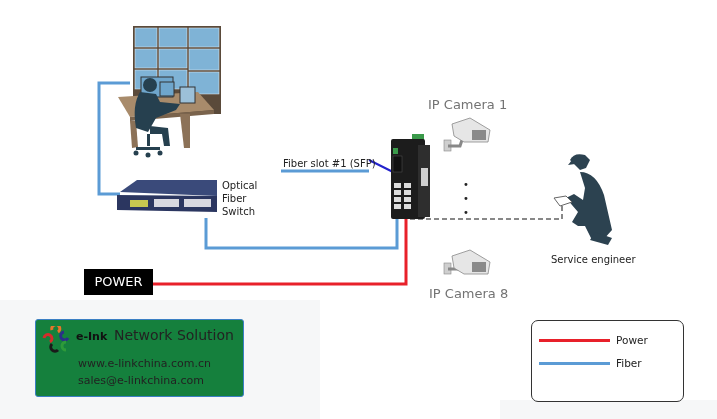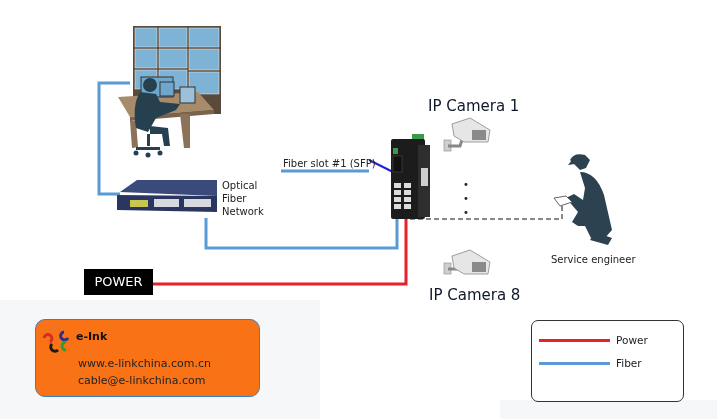--- a/index.html
+++ b/index.html
@@ -1,23 +1,23 @@
 <!DOCTYPE html>
 <html><head>
   <meta charset="utf-8">
   <style>
     html, body { margin:0; padding:0; background:#ffffff; }
     body { width:717px; height:419px; position:relative; overflow:hidden; font-family:"DejaVu Sans", sans-serif; }
     .abs { position:absolute; }
     svg.stage { position:absolute; left:0; top:0; }
     .lbl { position:absolute; color:#222; white-space:nowrap; }
-    .cam-title { font-size:15px; color:#0f172a; }
+    .cam-title { font-size:13px; color:#737373; }
     .small { font-size:10px; color:#222; line-height:13px; }
     .power-tag { position:absolute; left:84px; top:269px; width:69px; height:26px; background:#000; color:#fff; font-size:13px; line-height:26px; text-align:center; }
-    .brand-box { position:absolute; left:35px; top:319px; width:207px; height:76px; border:1.5px solid #3b7fc4; border-radius:10px; background:#f97316;padding-left:16px; }
+    .brand-box { position:absolute; left:35px; top:319px; width:207px; height:76px; border:1.5px solid #3b7fc4; border-radius:3px; background:#15803d; }
     .brand-name { position:absolute; left:40px; top:10px; font-size:11px; color:#111; font-weight:bold; }
     .brand-tag { position:absolute; left:78px; top:7px; font-size:14px; color:#222; }
     .brand-line { position:absolute; left:42px; font-size:11px; color:#222; }
     .legend { position:absolute; left:531px; top:320px; width:151px; height:80px; border:1px solid #333; border-radius:7px; background:#fff; }
     .legend-row { position:absolute; left:0; width:151px; height:16px; }
     .legend-swatch { position:absolute; left:7px; top:7px; width:71px; height:0; }
     .legend-text { position:absolute; left:84px; top:0; font-size:10.5px; color:#222; line-height:16px; }
     .faint { position:absolute; background:#f6f7f8; }
   </style>
 </head>
@@ -124,21 +124,21 @@
     <path d="M580,172 Q596,172 604,195 L612,230 L603,240 L592,240 L585,226 L578,226 L572,222 L578,212 L566,198 L574,194 L583,200 L585,188 Z"></path>
     <path d="M595,232 L612,238 L608,245 L590,240 Z"></path>
   </g>
   <path d="M554,198 L566,196 L572,202 L560,206 Z" fill="#fff" stroke="#666" stroke-width="1"></path>
 
 </svg>
 
 <div class="lbl small" style="left:222px;top:179px;">
   <div>Optical</div>
   <div>Fiber</div>
-  <div>Network</div>
+  <div>Switch</div>
 </div>
 <div class="lbl small" style="left:283px;top:157px;">Fiber slot #1 (SFP)</div>
 <div class="lbl cam-title" style="left:428px;top:97px;">IP Camera 1</div>
 <div class="lbl cam-title" style="left:429px;top:286px;">IP Camera 8</div>
 <div class="lbl small" style="left:551px;top:253px;">Service engineer</div>
 
 <div class="lbl" style="left:463px;top:178px;font-size:10px;line-height:14px;">
   <div>•</div>
   <div>•</div>
   <div>•</div>
@@ -148,22 +148,23 @@
 
 <div class="brand-box">
   <svg class="abs" style="left:4px;top:6px;" width="34" height="28">
     <path d="M12,4 a4,4 0 1 1 6,2" fill="none" stroke="#e8742a" stroke-width="3"></path>
     <path d="M24,6 a4,4 0 1 0 4,6" fill="none" stroke="#2a2f8a" stroke-width="3"></path>
     <path d="M4,12 a4,4 0 1 1 6,4" fill="none" stroke="#d42b2b" stroke-width="3"></path>
     <path d="M12,18 a4,4 0 1 0 6,6" fill="none" stroke="#1a1a1a" stroke-width="3"></path>
     <path d="M26,16 a4,4 0 1 0 0,8" fill="none" stroke="#2e9a3a" stroke-width="3"></path>
   </svg>
   <div class="brand-name">e-Ink</div>
+  <div class="brand-tag">Network Solution</div>
   <div class="brand-line" style="top:37px;">www.e-linkchina.com.cn</div>
-  <div class="brand-line" style="top:54px;">cable@e-linkchina.com</div>
+  <div class="brand-line" style="top:54px;">sales@e-linkchina.com</div>
 </div>
 
 <div class="legend">
   <div class="legend-row" style="top:11px;">
     <div class="legend-swatch" style="border-top:3px solid #e8202a;"></div>
     <div class="legend-text">Power</div>
   </div>
   <div class="legend-row" style="top:34px;">
     <div class="legend-swatch" style="border-top:3px solid #5b9bd5;"></div>
     <div class="legend-text">Fiber</div>

